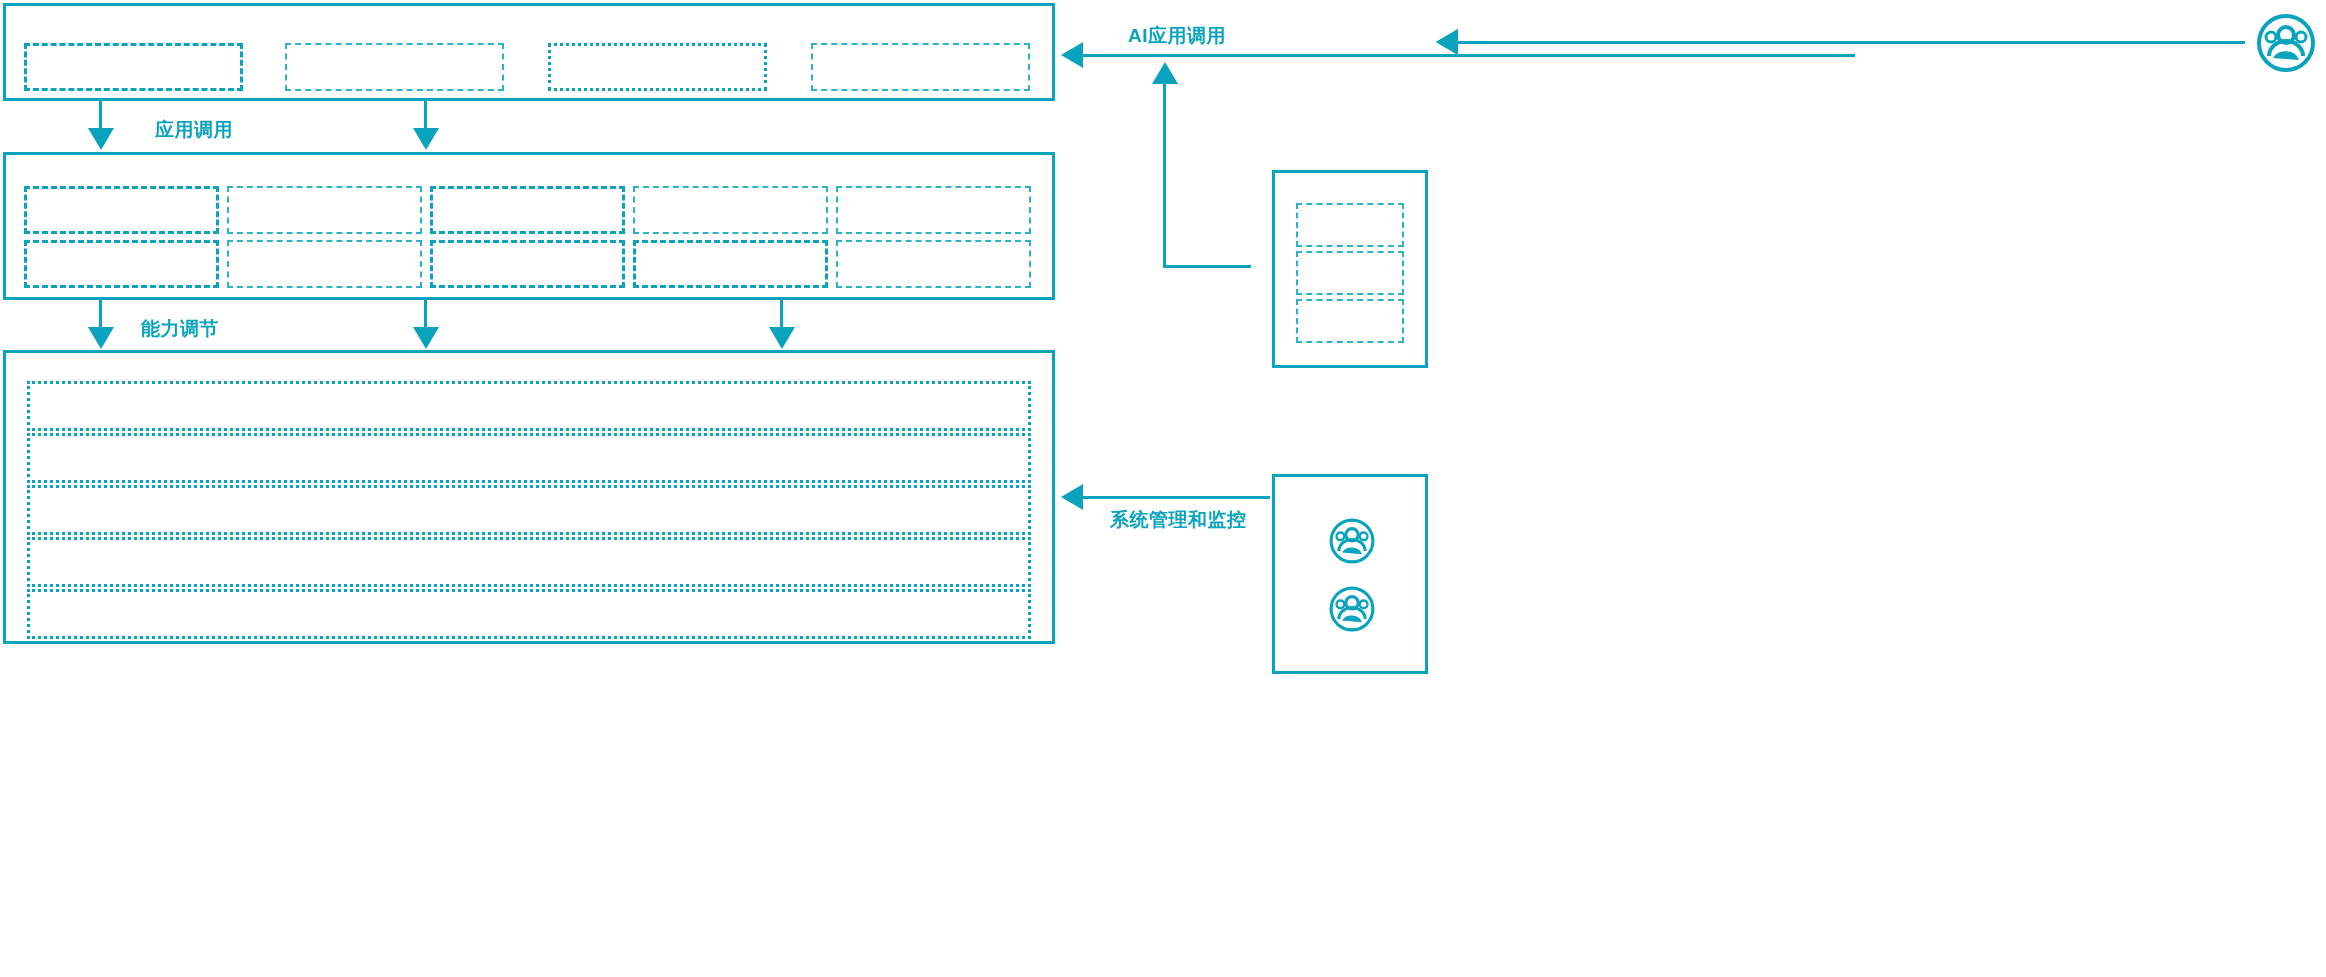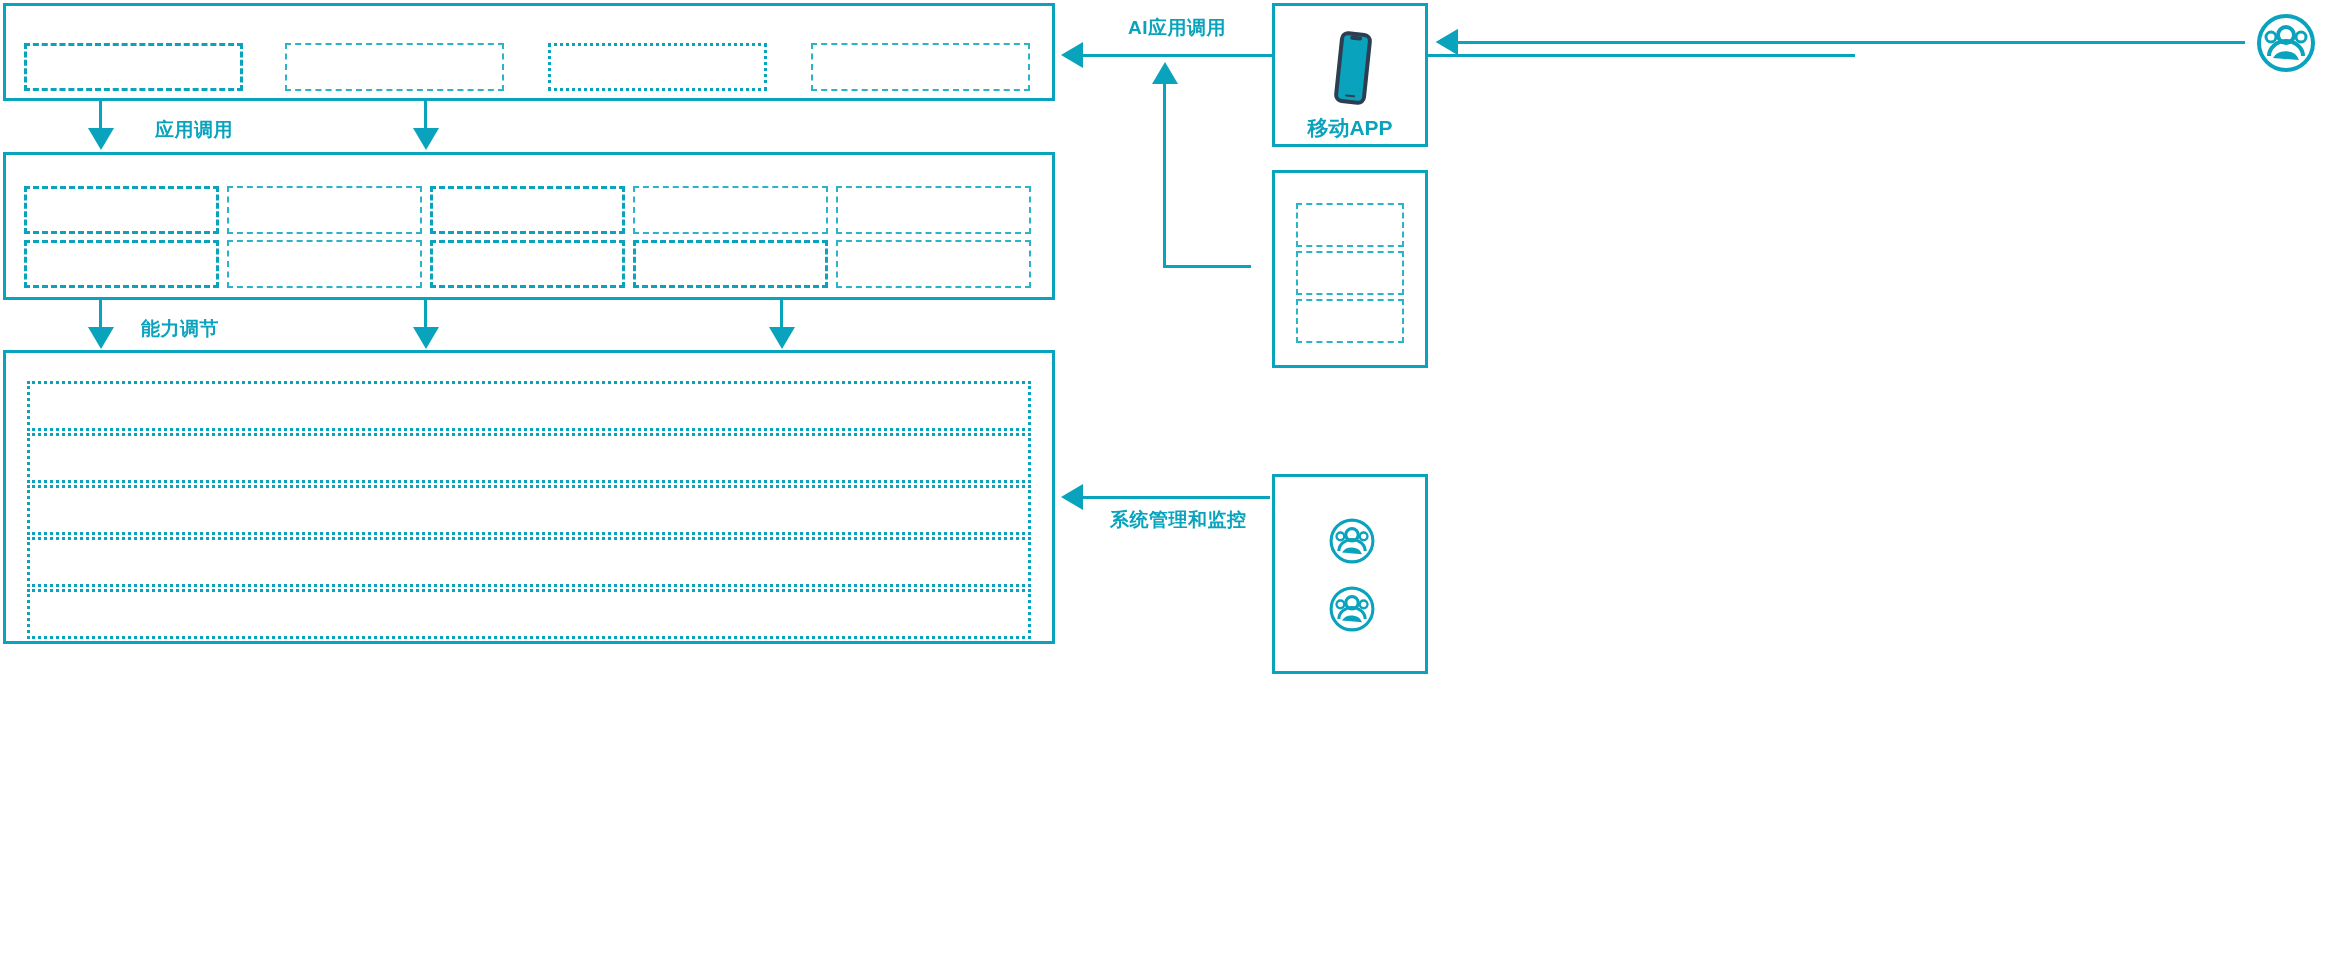--- a/index.html
+++ b/index.html
@@ -116,38 +116,26 @@
   <div class="panel" style="left:3px;top:350px;width:1052px;height:294px;">
   </div>
   <div class="dbox dotty" style="left:27px;top:381px;width:1004px;height:50px;"></div>
   <div class="dbox dotty" style="left:27px;top:433px;width:1004px;height:50px;"></div>
   <div class="dbox dotty" style="left:27px;top:485px;width:1004px;height:50px;"></div>
   <div class="dbox dotty" style="left:27px;top:537px;width:1004px;height:50px;"></div>
   <div class="dbox dotty" style="left:27px;top:589px;width:1004px;height:50px;"></div>
 
   <div class="hline" style="left:1080px;top:54px;width:775px;"></div>
   <div class="arrow-left" style="left:1061px;top:42px;"></div>
-  <div class="flowlabel" style="left:1128px;top:15px;">AI应用调用</div>
+  <div class="flowlabel" style="left:1128px;top:23px;">AI应用调用</div>
 
   <div class="vline" style="left:1163px;top:68px;height:200px;"></div>
   <div class="arrow-up" style="left:1152px;top:62px;"></div>
   <div class="hline" style="left:1163px;top:265px;width:88px;"></div>
 
-  <div class="panel" style="left:1272px;top:3px;width:156px;height:144px;">
-    <span class="icon" style="left:50px;top:22px;">
-      <svg width="56" height="80" viewBox="0 0 56 80" xmlns="http://www.w3.org/2000/svg">
-        <g transform="rotate(6 28 40)">
-          <rect x="14" y="6" width="28" height="68" rx="6" ry="6" fill="#0aa3bd" stroke="#2d3e50" stroke-width="4"></rect>
-          <rect x="22" y="8" width="12" height="4" rx="2" ry="2" fill="#2d3e50"></rect>
-          <rect x="23" y="67" width="10" height="2" rx="1" ry="1" fill="#2d3e50"></rect>
-        </g>
-      </svg>
-    </span>
-    <span class="cardlabel" style="top:108px;">移动APP</span>
-  </div>
 
   <div class="hline" style="left:1455px;top:41px;width:55px;"></div>
   <div class="arrow-left" style="left:1436px;top:29px;"></div>
   <span class="icon" style="left:2255px;top:12px;">
     <svg width="62" height="62" viewBox="0 0 62 62" xmlns="http://www.w3.org/2000/svg">
       <circle cx="31" cy="31" r="27" fill="none" stroke="#0aa3bd" stroke-width="4"></circle>
       <circle cx="31" cy="23" r="8" fill="none" stroke="#0aa3bd" stroke-width="4"></circle>
       <path d="M14 44 a17 15 0 0 1 34 0" fill="none" stroke="#0aa3bd" stroke-width="4"></path>
       <path d="M18 46 a14 12 0 0 1 26 2 Z" fill="#0aa3bd"></path>
       <circle cx="16" cy="25" r="5" fill="none" stroke="#0aa3bd" stroke-width="3"></circle>

